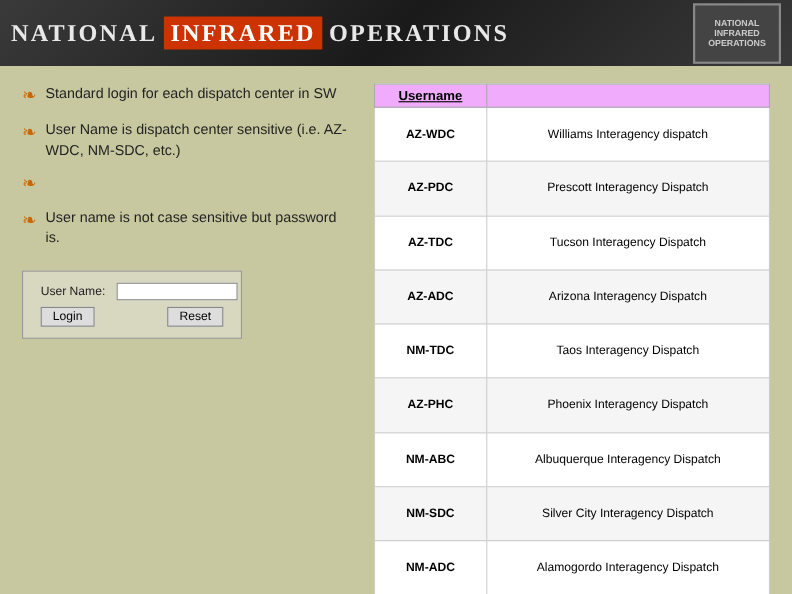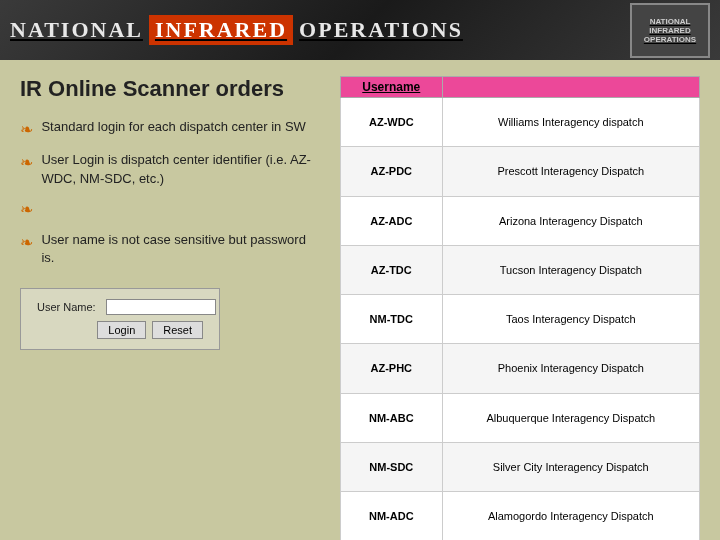--- a/index.html
+++ b/index.html
@@ -15,21 +15,20 @@
     .header {
       width: 720px;
       height: 60px;
       background: #4d7c0f;
       display: flex;
       align-items: center;
       justify-content: space-between;
       padding: 0 10px;
       position: relative;
       overflow: hidden;
-      text-decoration: underline;
     }
     .header-bg {
       position: absolute;
       top: 0; left: 0; right: 0; bottom: 0;
       background: linear-gradient(135deg, #3a3a3a 0%, #1a1a1a 50%, #3a3a3a 100%);
       z-index: 0;
     }
     .header-left {
       z-index: 1;
       display: flex;
@@ -146,21 +145,21 @@
     .login-input {
       height: 16px;
       width: 110px;
       background: #fff;
       border: 1px solid #888;
       font-size: 11px;
     }
     .login-buttons {
       display: flex;
       gap: 6px;
-      justify-content: flex-end;
+      justify-content: space-between;
       margin-top: 4px;
     }
     .login-btn {
       padding: 2px 10px;
       font-size: 11px;
       background: #ddd;
       border: 1px solid #888;
       cursor: pointer;
     }
 
@@ -170,21 +169,21 @@
       flex-shrink: 0;
     }
     .dispatch-table {
       width: 100%;
       border-collapse: collapse;
       font-size: 11px;
       background: #fff;
       border: 1px solid #aaa;
     }
     .dispatch-table th {
-      background: #ec4899;
+      background: #f0abfc;
       border: 1px solid #aaa;
       padding: 3px 6px;
       text-align: center;
       font-weight: bold;
       font-size: 12px;
       text-decoration: underline;
     }
     .dispatch-table td {
       border: 1px solid #ccc;
       padding: 17px 6px;
@@ -215,30 +214,29 @@
     <span class="header-title-operations">Operations</span>
   </div>
   <div class="header-right">
     <span class="header-logo-text">NATIONAL<br>INFRARED<br>OPERATIONS</span>
   </div>
 </div>
 
 <div class="main">
 
   <div class="left-panel">
-    <div class="page-title">IR Online Scanner orders</div>
 
     <ul class="bullet-list">
       <li>
         <span class="bullet-icon">❧</span>
         <span>Standard login for each dispatch center in SW</span>
       </li>
       <li>
         <span class="bullet-icon">❧</span>
-        <span>User Login is dispatch center identifier (i.e. AZ-WDC, NM-SDC, etc.)</span>
+        <span>User Name is dispatch center sensitive (i.e. AZ-WDC, NM-SDC, etc.)</span>
       </li>
       <li>
         <span class="bullet-icon">❧</span>
       </li>
       <li>
         <span class="bullet-icon">❧</span>
         <span>User name is not case sensitive but password is.</span>
       </li>
     </ul>
 
@@ -265,26 +263,26 @@
       <tbody id="table-body">
       <tr>
             <td class="col-username">AZ-WDC</td>
             <td class="col-dispatch">Williams Interagency dispatch</td>
           </tr>
           <tr>
             <td class="col-username">AZ-PDC</td>
             <td class="col-dispatch">Prescott Interagency Dispatch</td>
           </tr>
           <tr>
+            <td class="col-username">AZ-TDC</td>
+            <td class="col-dispatch">Tucson Interagency Dispatch</td>
+          </tr>
+          <tr>
             <td class="col-username">AZ-ADC</td>
             <td class="col-dispatch">Arizona Interagency Dispatch</td>
-          </tr>
-          <tr>
-            <td class="col-username">AZ-TDC</td>
-            <td class="col-dispatch">Tucson Interagency Dispatch</td>
           </tr>
           <tr>
             <td class="col-username">NM-TDC</td>
             <td class="col-dispatch">Taos Interagency Dispatch</td>
           </tr>
           <tr>
             <td class="col-username">AZ-PHC</td>
             <td class="col-dispatch">Phoenix Interagency Dispatch</td>
           </tr>
           <tr>

